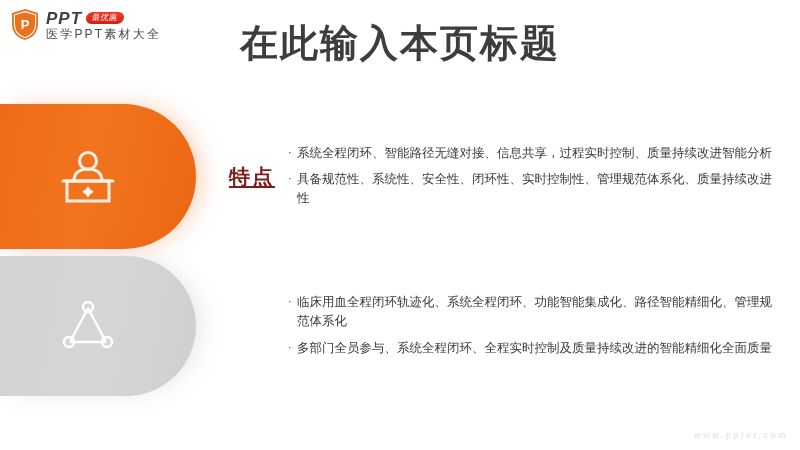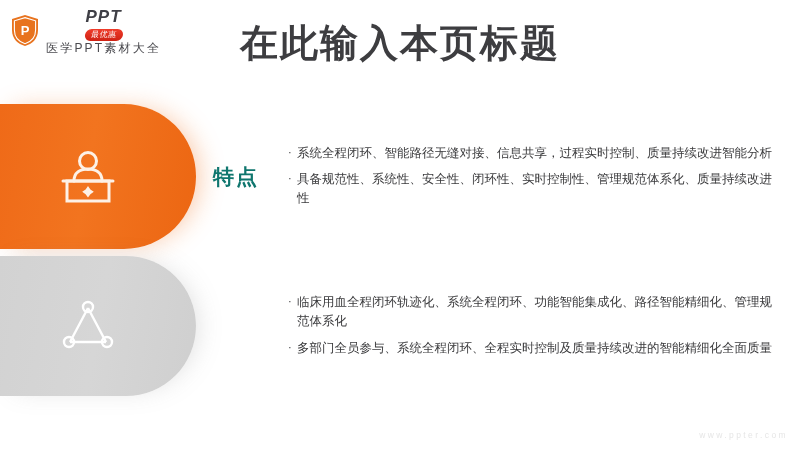--- a/index.html
+++ b/index.html
@@ -34,21 +34,20 @@
   .logo-textblock {
     display: flex;
     flex-direction: column;
     justify-content: center;
     gap: 1px;
   }
   .logo-row1 {
     display: flex;
     align-items: center;
     gap: 4px;
-    flex-direction: column;
   }
   .logo-ppt {
     font-size: 17px;
     font-weight: bold;
     font-style: italic;
     color: #3f3f46;
     letter-spacing: 1px;
     line-height: 1;
   }
   .logo-badge {
@@ -124,21 +123,21 @@
   .row-label {
     position: absolute;
     width: 104px;
     text-align: center;
     font-size: 21px;
     font-weight: bold;
     letter-spacing: 2px;
     top: 50%;
     transform: translateY(-50%);
   }
-  .label-features { left: 184px; color: #0f766e; }
+  .label-features { left: 200px; color: #7f1d1d; text-decoration: underline; }
   .label-advance  { left: 196px; color: #333335; }
 
   .bullets {
     position: absolute;
     left: 288px;
     width: 492px;
     top: 50%;
     transform: translateY(-50%);
   }
   .bullet {
@@ -160,20 +159,21 @@
   .bullet-text { flex: 1; }
 
   
   .footer-mark {
     position: absolute;
     right: 12px;
     bottom: 10px;
     font-size: 8.5px;
     color: #e6e6e6;
     letter-spacing: 2.4px;
+    font-weight: bold;
   }
 </style>
 </head>
 <body>
 
 <div class="logo">
   <div class="logo-shield">
     <svg viewBox="0 0 30 33">
       <path d="M15 1 L28 5 V16 C28 25 22 30 15 32 C8 30 2 25 2 16 V5 Z" fill="#e8731e"></path>
       <path d="M15 3.6 L25.6 6.8 V16 C25.6 23.6 20.6 27.9 15 29.7 C9.4 27.9 4.4 23.6 4.4 16 V6.8 Z" fill="none" stroke="#ffffff" stroke-width="1.1"></path>

